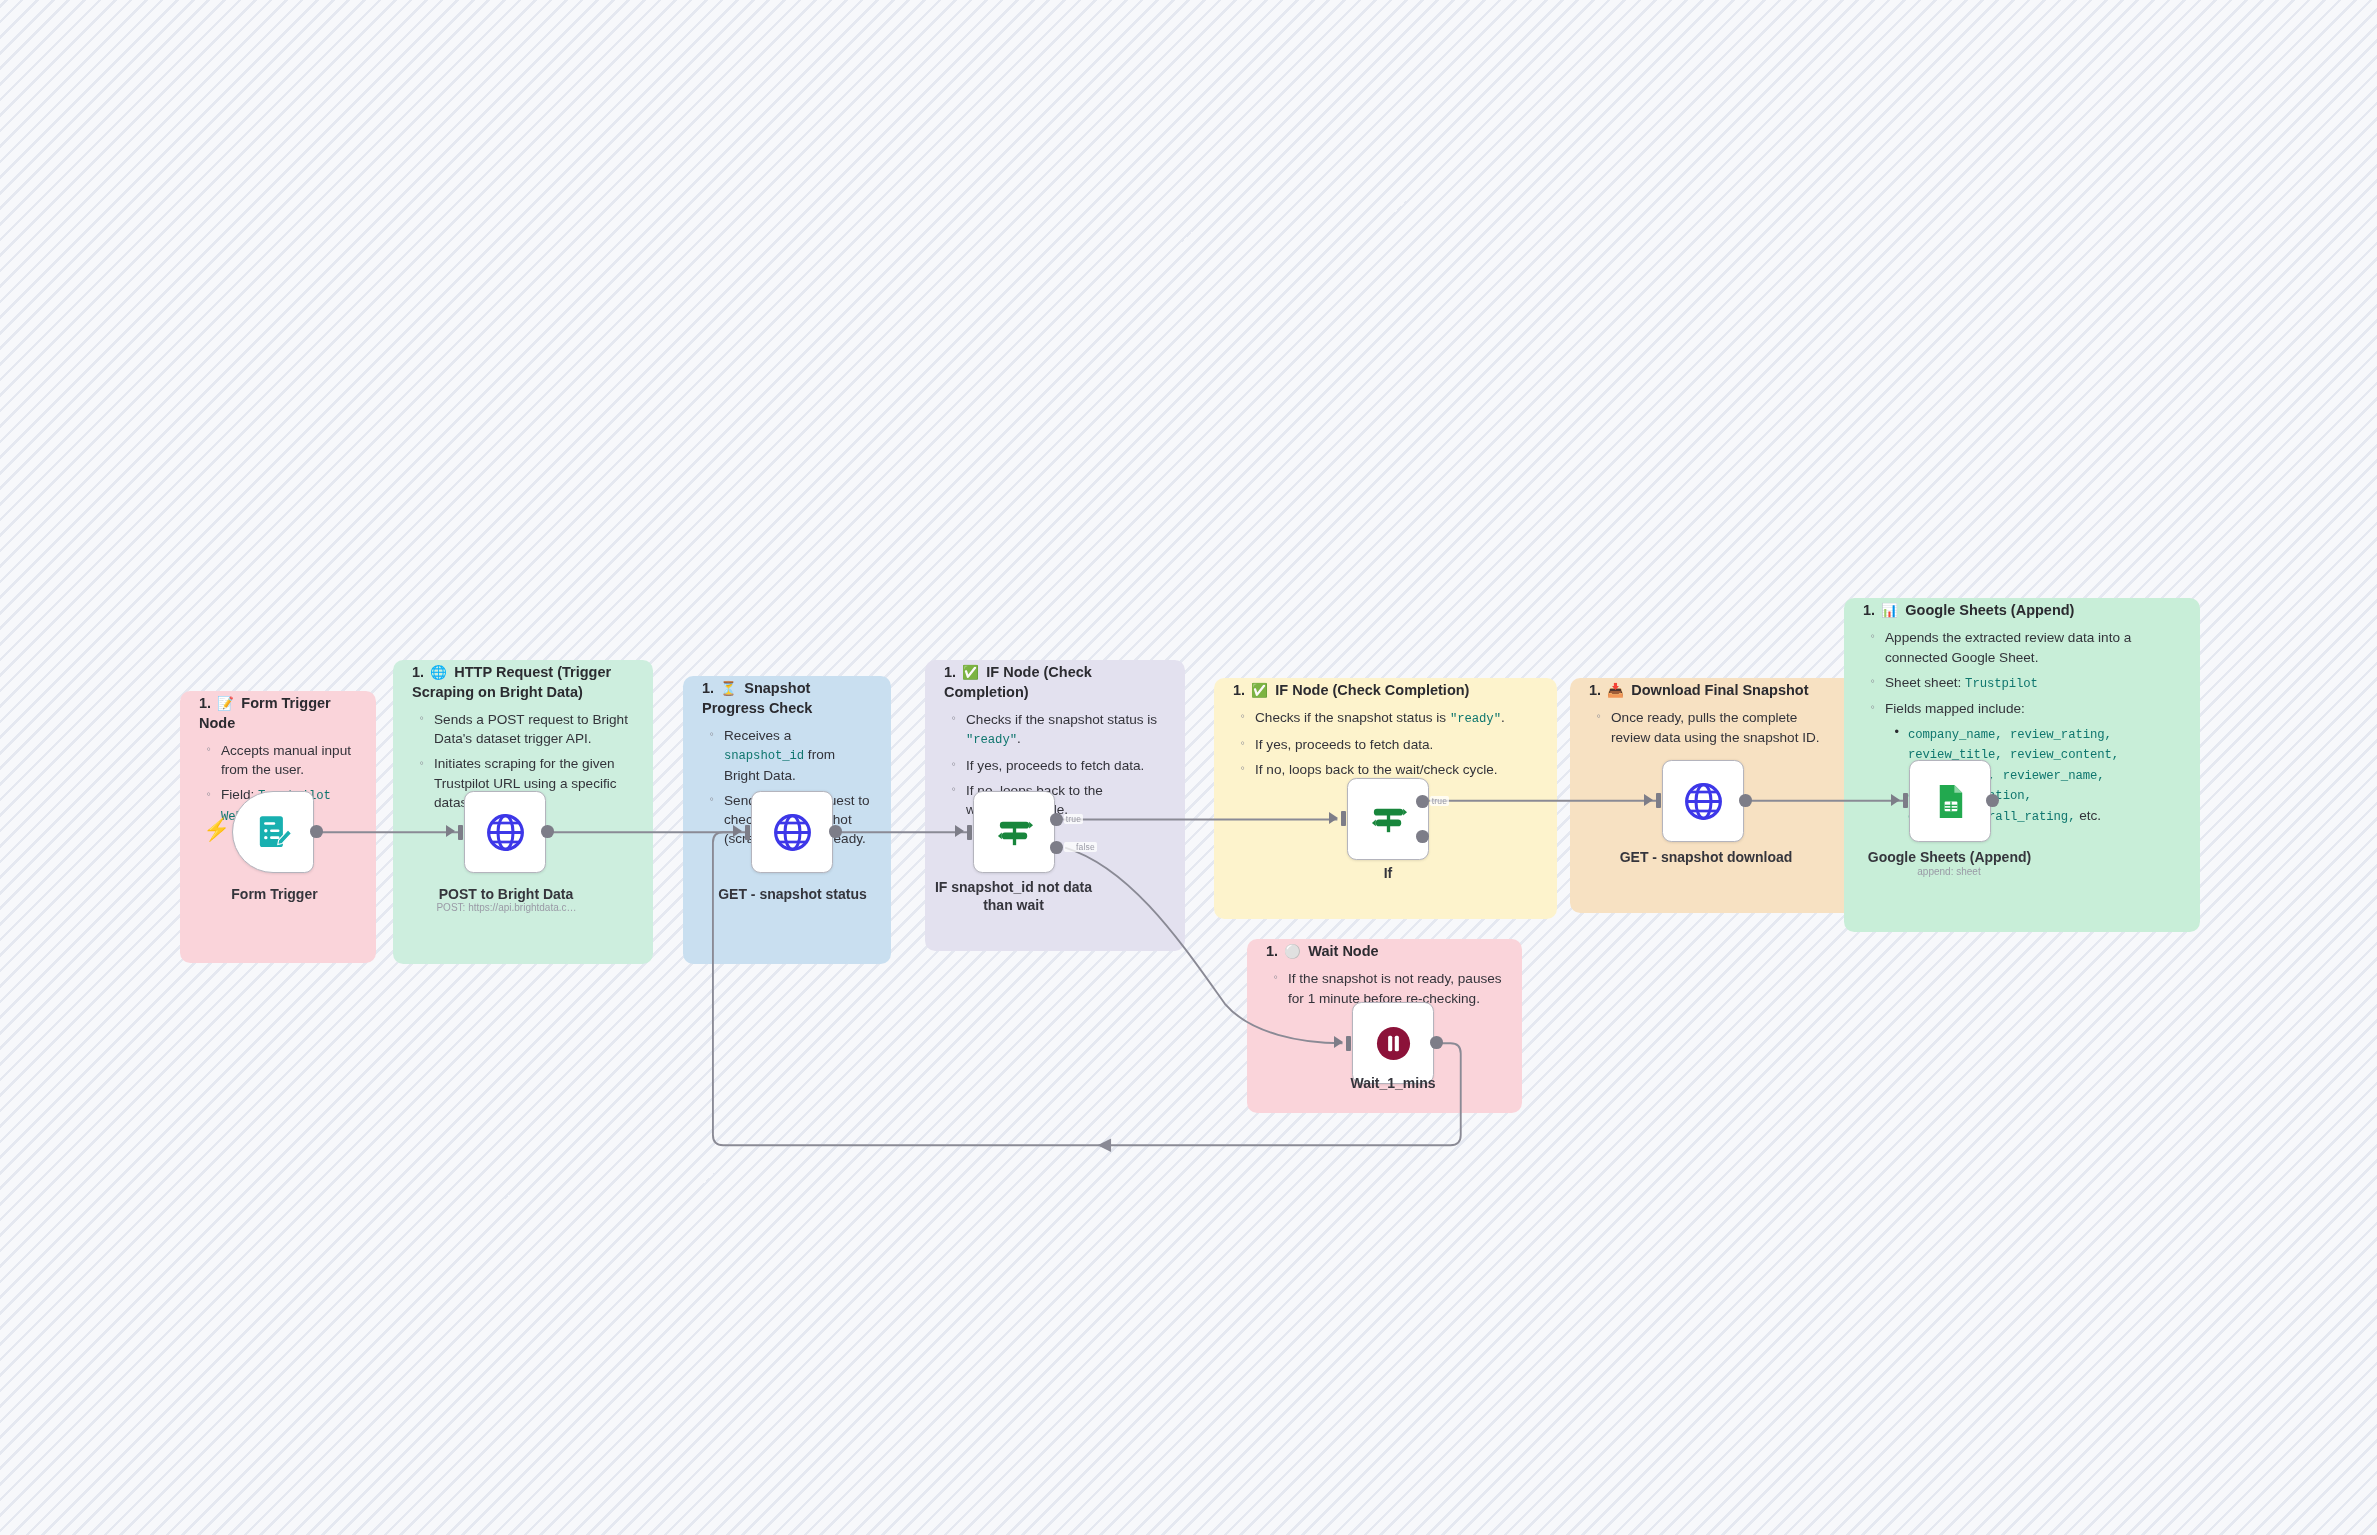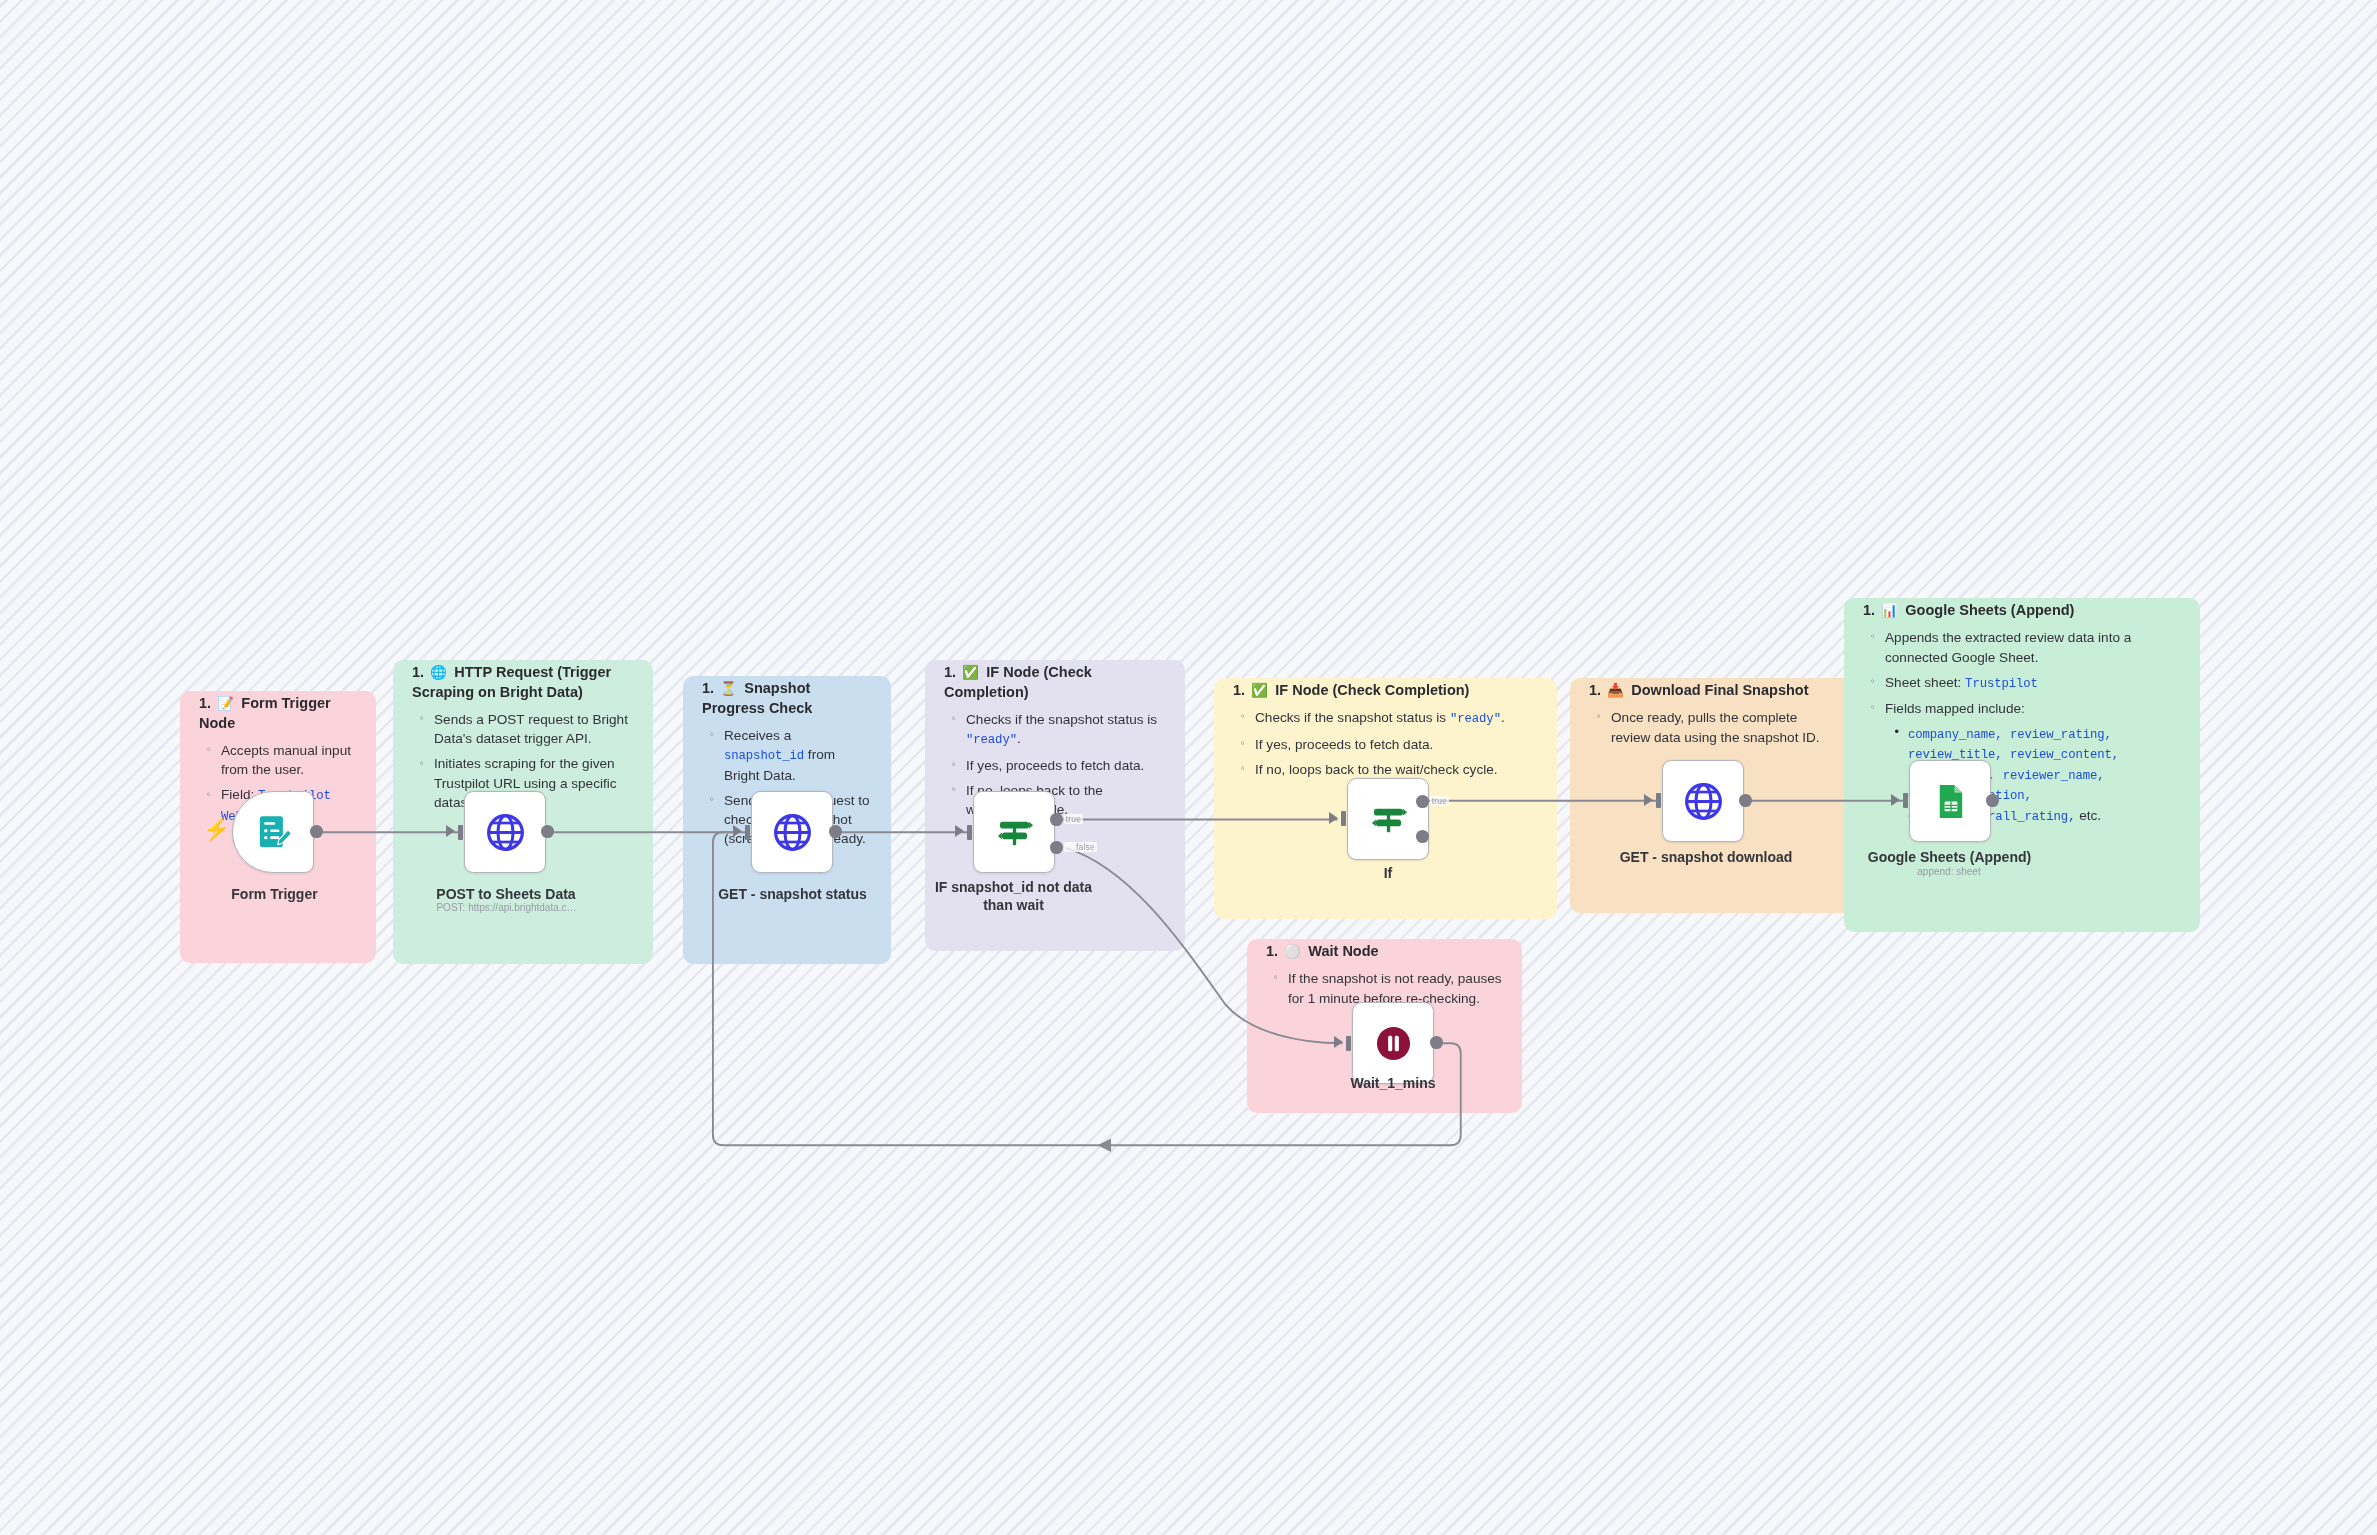--- a/index.html
+++ b/index.html
@@ -67,21 +67,21 @@
     margin-top: 5.1px;
   }
   .sticky ul ul li::before {
     content: "•";
     left: -13.6px;
     color: #2b2b30;
     font-size: 12.8px;
   }
   .code {
     font-family: "Liberation Mono", "DejaVu Sans Mono", monospace;
-    color: #1d4ed8;
+    color: #0f766e;
     font-size: 12.3px;
     letter-spacing: -0.1px;
   }
 
   
   .node {
     position: absolute;
     width: 82px;
     height: 82px;
     background: #ffffff;
@@ -305,21 +305,21 @@
   <div class="node" style="left:464px; top:791px;">
     <svg width="43" height="43" viewBox="0 0 24 24">
       <circle cx="12" cy="12" r="9.4" fill="none" stroke="#3d37e8" stroke-width="1.8"></circle>
       <ellipse cx="12" cy="12" rx="4.2" ry="9.4" fill="none" stroke="#3d37e8" stroke-width="1.7"></ellipse>
       <line x1="2.6" y1="12" x2="21.4" y2="12" stroke="#3d37e8" stroke-width="1.7"></line>
       <line x1="4.3" y1="6.7" x2="19.7" y2="6.7" stroke="#3d37e8" stroke-width="1.5"></line>
       <line x1="4.3" y1="17.3" x2="19.7" y2="17.3" stroke="#3d37e8" stroke-width="1.5"></line>
     </svg>
   </div>
   <div class="port-out" style="left:541px; top:825px;"></div>
-  <div class="node-label" style="left:408px; top:885px; width:196px;">POST to Sheets Data</div>
+  <div class="node-label" style="left:408px; top:885px; width:196px;">POST to Bright Data</div>
   <div class="node-sublabel" style="left:400px; top:901px; width:213px;">POST: https://api.brightdata.c…</div>
 
   <div class="port-in-bar" style="left:745px; top:825px;"></div>
   <div class="port-in" style="left:733px; top:825px;"></div>
   <div class="node" style="left:751px; top:791px;">
     <svg width="43" height="43" viewBox="0 0 24 24">
       <circle cx="12" cy="12" r="9.4" fill="none" stroke="#3d37e8" stroke-width="1.8"></circle>
       <ellipse cx="12" cy="12" rx="4.2" ry="9.4" fill="none" stroke="#3d37e8" stroke-width="1.7"></ellipse>
       <line x1="2.6" y1="12" x2="21.4" y2="12" stroke="#3d37e8" stroke-width="1.7"></line>
       <line x1="4.3" y1="6.7" x2="19.7" y2="6.7" stroke="#3d37e8" stroke-width="1.5"></line>

